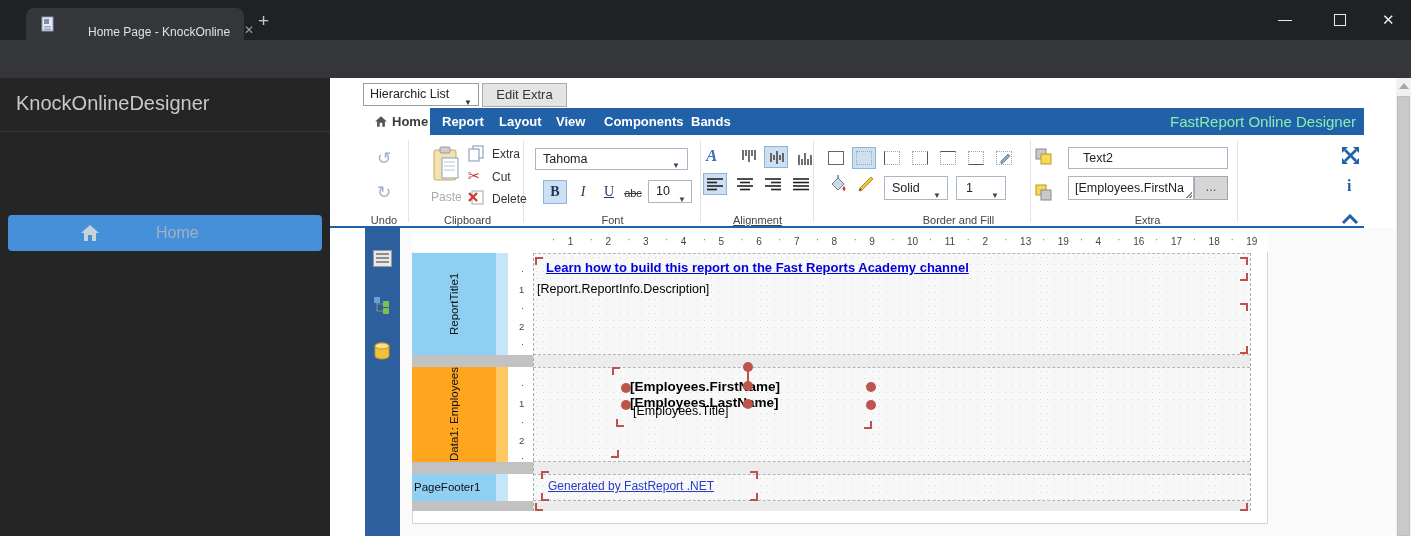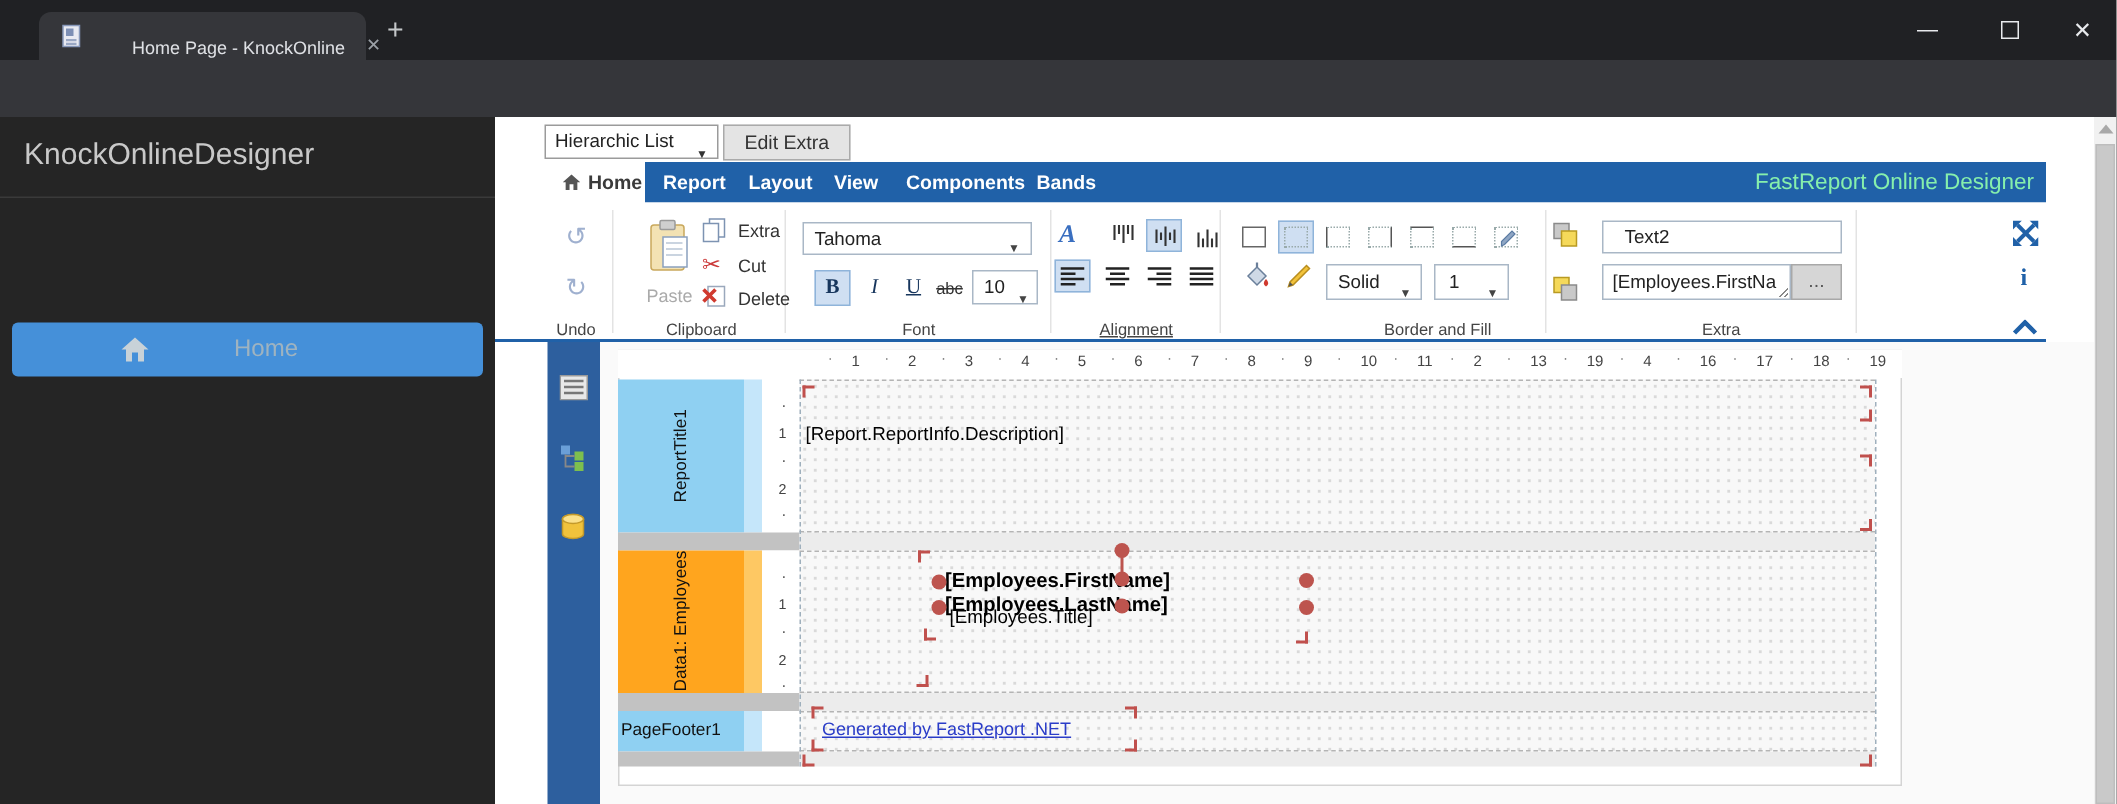--- a/index.html
+++ b/index.html
@@ -495,20 +495,21 @@
 
   <div class="abs sep-dark" style="left:412px; top:501px; width:121px; height:10px;"></div>
   <div class="abs sep-light" style="left:533px; top:501px; width:717px; height:10px;"></div>
 
   <div class="abs band-content" style="left:533px; top:253px; width:717px; height:102px;"></div>
   <div class="abs band-content" style="left:533px; top:367px; width:717px; height:95px;"></div>
   <div class="abs band-content" style="left:533px; top:474px; width:717px; height:27px;"></div>
   <div class="abs page-dash-v" style="left:533px; top:253px; height:258px;"></div>
   <div class="abs page-dash-v" style="left:1250px; top:253px; height:258px;"></div>
 
+  <div class="abs robj" style="left:546px; top:260px; font-size:13px; font-weight:bold; text-decoration:underline; color:#0000dd;">Learn how to build this report on the Fast Reports Academy channel</div>
   <div class="abs robj" style="left:537px; top:282px; font-size:12.5px; color:#000;">[Report.ReportInfo.Description]</div>
   <div class="abs robj" style="left:630px; top:379px; font-size:13.5px; font-weight:bold; color:#000;">[Employees.FirstName]</div>
   <div class="abs robj" style="left:630px; top:395px; font-size:13.5px; font-weight:bold; color:#000;">[Employees.LastName]</div>
   <div class="abs robj" style="left:633px; top:404px; font-size:12.5px; color:#000;">[Employees.Title]</div>
   <div class="abs robj" style="left:548px; top:479px; font-size:12px; text-decoration:underline; color:#2a3cc8;">Generated by FastReport .NET</div>
 
   <div id="decorations">
       <div class="abs handle" style="left: 743px; top: 362px;"></div>
       <div class="abs handle" style="left: 621px; top: 383px;"></div>
       <div class="abs handle" style="left: 621px; top: 400px;"></div>

